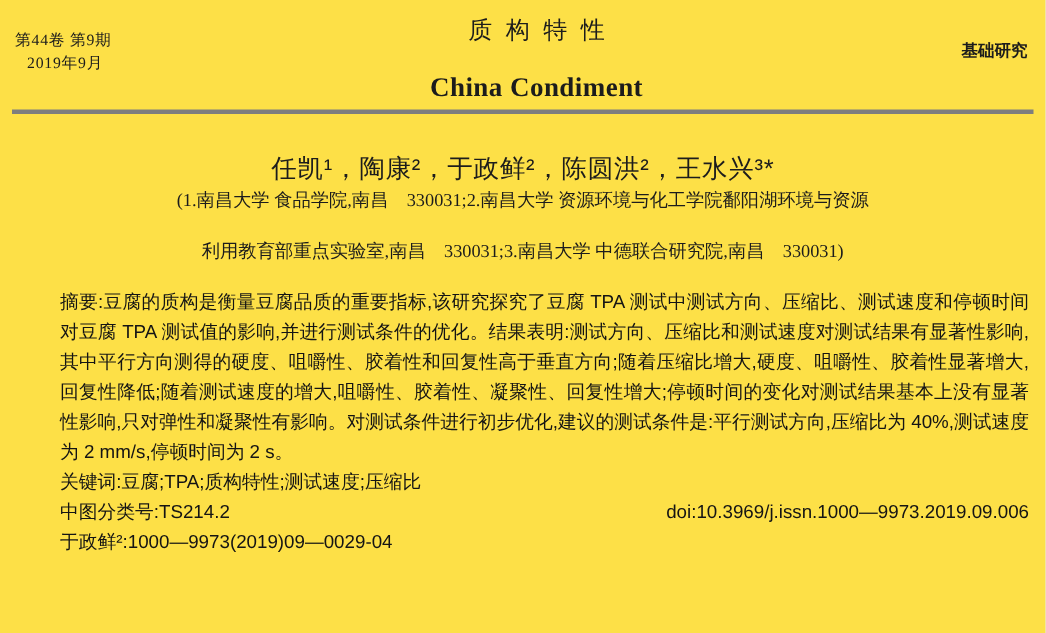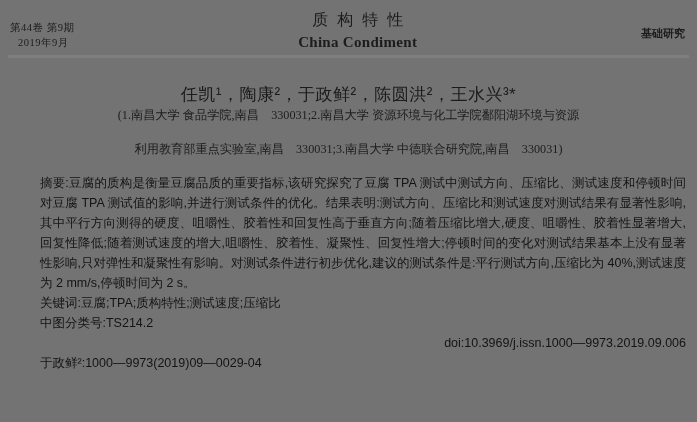--- a/index.html
+++ b/index.html
@@ -1,28 +1,28 @@
 <!DOCTYPE html>
 <html><head>
 <meta charset="utf-8">
 <style>
   * { margin:0; padding:0; box-sizing:border-box; }
   html,body { background:#e8e8e8; }
   .page {
-    width:697px; height:422px; background:#737373; color:#1c1c1c;
+    width:697px; height:422px; background:#fde047; color:#1c1c1c;
     font-family:"Liberation Serif", serif;
     position:relative; overflow:hidden; margin:0 auto;
   }
   
   .hdr { display:flex; justify-content:space-between; align-items:flex-start; padding:8px 12px 0 10px; }
   .hdr-left { font-size:10.5px; line-height:15px; margin-top:12px; letter-spacing:0.5px; }
   .hdr-left .date-line { padding-left:8px; }
   .hdr-center { text-align:center; margin-top:2px; }
   .jname-zh { font-size:16px; letter-spacing:9px; text-indent:9px; white-space:nowrap; }
-  .jname-en { font-size:15px; font-weight:bold; margin-top:3px; letter-spacing:0.3px; }
+  .jname-en { font-size:18px; font-weight:bold; margin-top:17px; letter-spacing:0.3px; }
   .hdr-right { font-size:11px; font-weight:bold; margin-top:18px; font-family:"Liberation Sans", sans-serif; }
   .rule { height:3px; background:#7e7e7e; margin:4px 8px 0 8px; }
   
   .title {
     margin-top:37px; text-align:center; font-size:26px; font-weight:normal;
     letter-spacing:1px; line-height:34px; white-space:nowrap;
   }
   .authors {
     margin-top:25px; text-align:center; font-size:17px; letter-spacing:0.5px;
     font-family:"Liberation Sans", sans-serif;
@@ -30,21 +30,21 @@
   .affil { text-align:center; font-size:12.2px; line-height:16px; }
   .affil-1 { margin-top:1px; }
   .affil-2 { margin-top:18px; }
   
   .blk {
     font-family:"Liberation Sans", sans-serif;
     font-size:12.5px; line-height:20px; color:#141414;
     margin-left:40px; margin-right:11px;
   }
   .abstract { margin-top:16px; text-align:justify; }
-  .meta-row { display:flex;flex-direction:column; }
+  .meta-row { display:flex; }
   .meta-doc { margin-left:36px; }
   .meta-doi { margin-left:auto; }
 </style>
 </head>
 <body>
 
 <div class="page">
 
   <div class="hdr">
     <div class="hdr-left">

